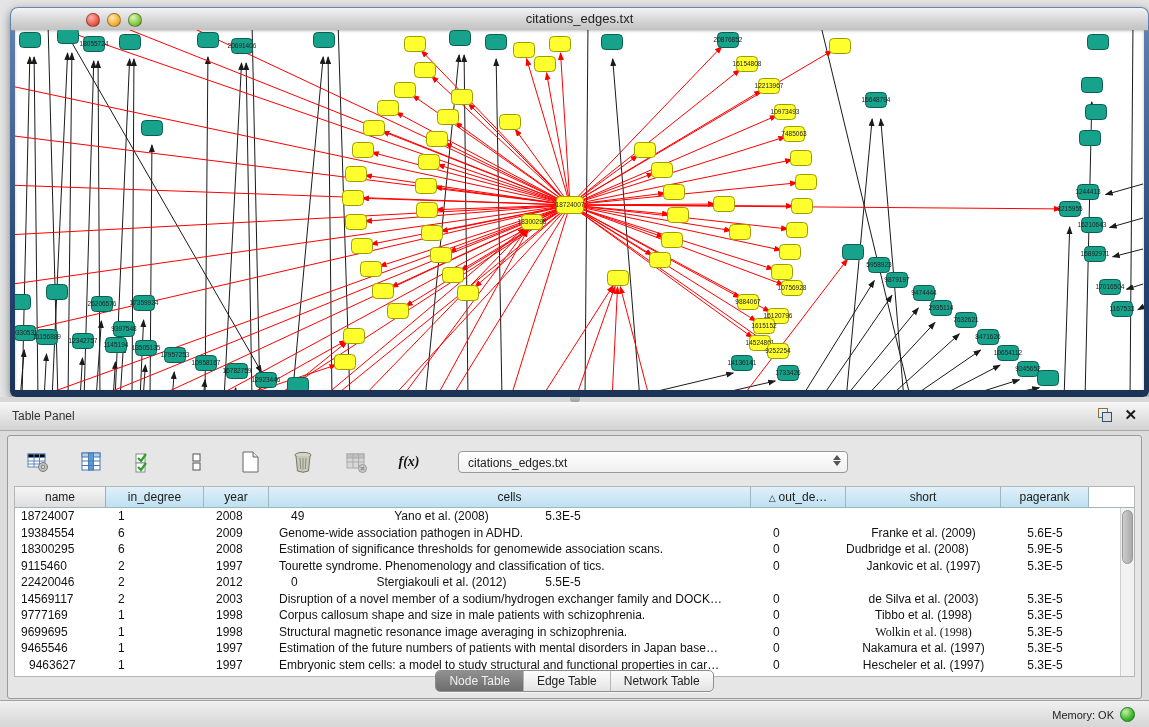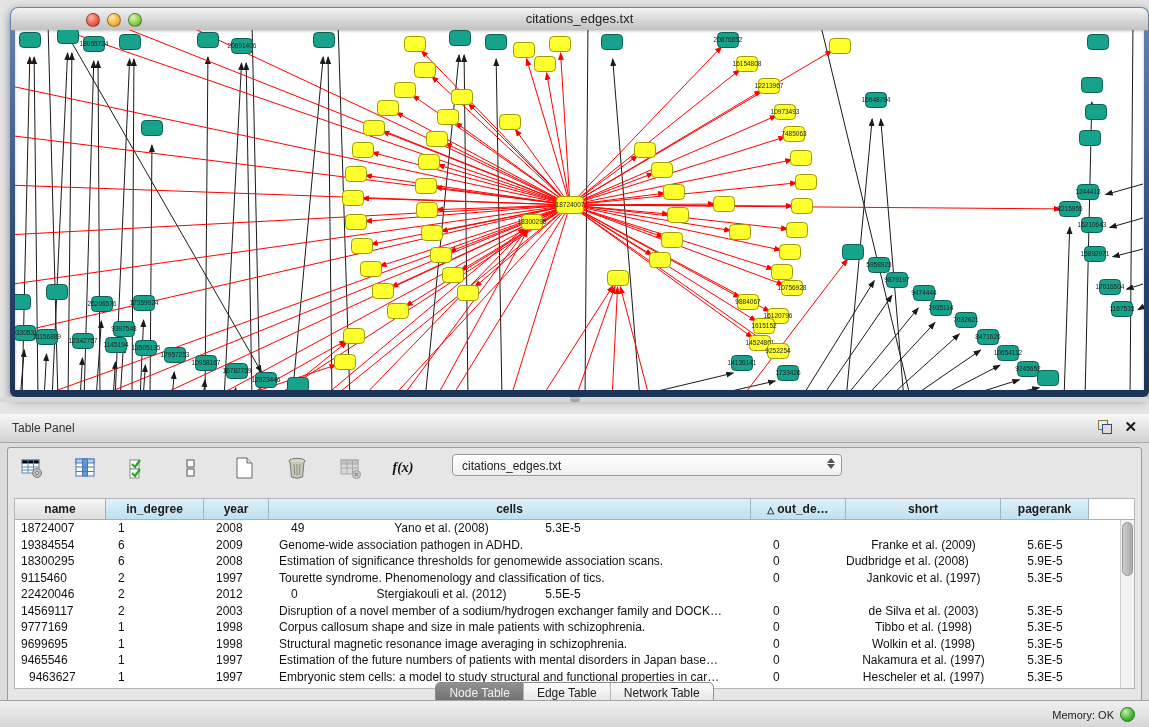--- a/index.html
+++ b/index.html
@@ -17,44 +17,44 @@
   .light.yellow{background:radial-gradient(circle at 35% 30%,#ffe9b0,#f5b63e 55%,#d78f1d);}
   .light.green{background:radial-gradient(circle at 35% 30%,#d8f7b0,#8ecc4e 55%,#5d9a2a);}
   .canvas{position:absolute;left:5px;right:5px;top:23px;bottom:7px;background:#fff;overflow:hidden;
         box-shadow:inset 0 1px 3px rgba(0,0,0,.25);}
   .canvas svg{position:absolute;left:-15px;top:-30px;}
   
   .splitter{position:absolute;left:0;top:397px;width:1149px;height:5px;background:#d8d8d8;}
   .splitter .grip{position:absolute;left:570px;top:0;width:10px;height:5px;
         background:linear-gradient(#bdbdbd,#9e9e9e);border-radius:0 0 3px 3px;}
   
-  .tpanel{position:absolute;left:0;top:402px;width:1149px;height:299px;background:#dcdcdc;margin-top:12px;}
+  .tpanel{position:absolute;left:0;top:402px;width:1149px;height:299px;background:#dcdcdc;}
   .theader{position:absolute;left:0;right:0;top:0;height:27px;border-top:1px solid #f8f8f8;
         border-bottom:1px solid #a8a8a8;background:linear-gradient(#f6f6f6,#d2d2d2);}
   .ptitle{position:absolute;left:12px;top:6px;font-size:12px;color:#333;}
   .hdr-icons{position:absolute;right:12px;top:5px;display:flex;gap:12px;align-items:center;}
   .float-ic{width:14px;height:14px;position:relative;}
   .float-ic .sq1{position:absolute;left:0;top:0;width:8px;height:8px;border:1.5px solid #8a7434;}
   .float-ic .sq2{position:absolute;right:0;bottom:0;width:8px;height:8px;border:1.5px solid #30507c;background:#dcdcdc;}
   .close-x{font-size:15px;font-weight:bold;color:#1a1a1a;line-height:14px;cursor:default;}
   .panelbox{position:absolute;left:7px;right:7px;top:33px;height:262px;border:1px solid #9a9a9a;
         border-radius:3px;background:#e6e6e6;}
-  .ttoolbar{position:absolute;left:10px;top:6px;height:40px;display:flex;align-items:flex-start;gap:25px;}
+  .ttoolbar{position:absolute;left:16px;top:6px;height:40px;display:flex;align-items:center;gap:25px;}
   .tbtn{width:28px;height:28px;display:flex;align-items:center;justify-content:center;background:none;border:none;padding:0;}
   .fx{font-family:"Liberation Serif",serif;font-style:italic;font-weight:bold;font-size:14px;color:#111;}
   .combo{margin-left:10px;width:390px;height:22px;border:1px solid #9a9a9a;border-radius:4px;
         background:linear-gradient(#ffffff,#f0f0f0);position:relative;font-size:12px;color:#222;
         line-height:22px;padding-left:9px;box-sizing:border-box;}
   .combo .arrows{position:absolute;right:6px;top:3px;display:flex;flex-direction:column;gap:1px;}
   .combo .arrows i{width:0;height:0;border-left:4px solid transparent;border-right:4px solid transparent;display:block;}
   .combo .up{border-bottom:5px solid #555;}
   .combo .dn{border-top:5px solid #555;}
   
   .tblwrap{position:absolute;left:6px;right:6px;top:50px;height:189px;background:#fff;border:1px solid #b5b5b5;}
-  .tcols{display:flex;height:21px;font-weight:bold;}
+  .tcols{display:flex;height:21px;}
   .tcol{box-sizing:border-box;height:21px;border-right:1px solid #9db6c2;border-bottom:1px solid #9db6c2;
         background:linear-gradient(#dff0fa,#bfe0f0);font-size:12px;color:#1a1a1a;text-align:center;
         line-height:20px;overflow:hidden;white-space:nowrap;}
   .tcol.namecol{background:linear-gradient(#f6f6f6,#dedede);border-right:1px solid #aaa;}
   .tcol .sortg{font-size:9px;margin-right:3px;color:#123;}
   .trows{position:absolute;left:0;right:13px;top:21px;bottom:0;overflow:hidden;}
   .trow{display:flex;height:16.5px;line-height:16.5px;font-size:12px;color:#111;white-space:nowrap;}
   .tcell{box-sizing:border-box;overflow:hidden;white-space:nowrap;}
   .vsb{position:absolute;right:0;top:21px;bottom:0;width:13px;background:#f2f2f2;border-left:1px solid #cfcfcf;}
   .vsb .thumb{position:absolute;left:1px;right:1px;top:2px;height:52px;border-radius:6px;
@@ -555,21 +555,21 @@
               <div class="tcell" style="width: 95px; padding-left: 22px;">0</div>
               <div class="tcell" style="width: 155px; padding-left: 0px; text-align: center;">Tibbo et al. (1998)</div>
               <div class="tcell" style="width: 88px; padding-left: 0px; text-align: center;">5.3E-5</div>
             </div>
             <div class="trow">
               <div class="tcell" style="width: 91px; padding-left: 6px;">9699695</div>
               <div class="tcell" style="width: 98px; padding-left: 12px;">1</div>
               <div class="tcell" style="width: 65px; padding-left: 12px;">1998</div>
               <div class="tcell" style="width: 482px; padding-left: 10px;">Structural magnetic resonance image averaging in schizophrenia.</div>
               <div class="tcell" style="width: 95px; padding-left: 22px;">0</div>
-              <div class="tcell" style="width: 155px; padding-left: 0px; text-align: center;">Wolkin et al. (1998)</div>
+              <div class="tcell" style="width: 155px; padding-left: 0px; text-align: center; font-family: Liberation Serif, serif;">Wolkin et al. (1998)</div>
               <div class="tcell" style="width: 88px; padding-left: 0px; text-align: center;">5.3E-5</div>
             </div>
             <div class="trow">
               <div class="tcell" style="width: 91px; padding-left: 6px;">9465546</div>
               <div class="tcell" style="width: 98px; padding-left: 12px;">1</div>
               <div class="tcell" style="width: 65px; padding-left: 12px;">1997</div>
               <div class="tcell" style="width: 482px; padding-left: 10px;">Estimation of the future numbers of patients with mental disorders in Japan base…</div>
               <div class="tcell" style="width: 95px; padding-left: 22px;">0</div>
               <div class="tcell" style="width: 155px; padding-left: 0px; text-align: center;">Nakamura et al. (1997)</div>
               <div class="tcell" style="width: 88px; padding-left: 0px; text-align: center;">5.3E-5</div>

